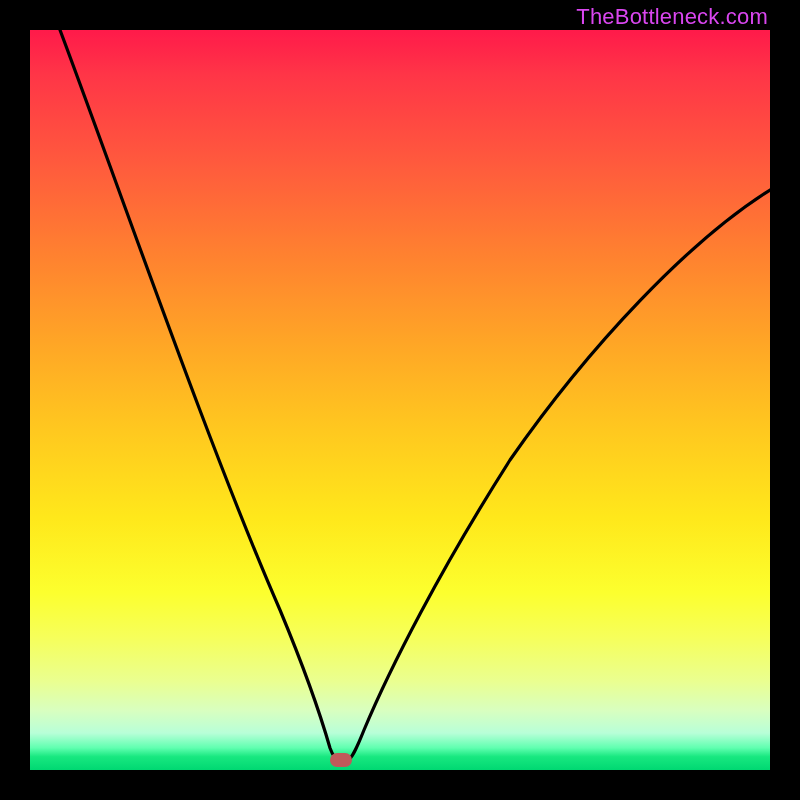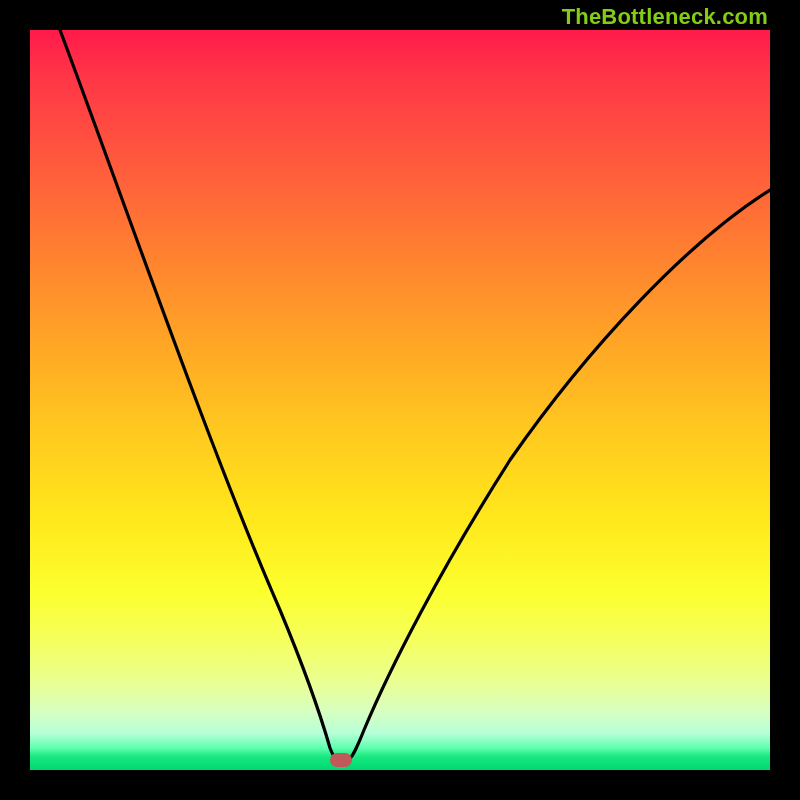--- a/index.html
+++ b/index.html
@@ -55,23 +55,23 @@
     position: absolute;
     top: 0;
     left: 0;
     width: 100%;
     height: 100%;
   }
   .watermark {
     position: absolute;
     top: 4px;
     right: 32px;
-    color: #84cc16;
+    color: #d946ef;
     font-size: 22px;
-    font-weight: 700;
+    font-weight: 400;
     letter-spacing: 0.2px;
   }
 </style>
 </head>
 <body>
 
 <div class="frame">
   <div class="plot-area">
     <div class="gradient-bg"></div>
     <svg class="curve-svg" viewBox="0 0 740 740" preserveAspectRatio="none">

